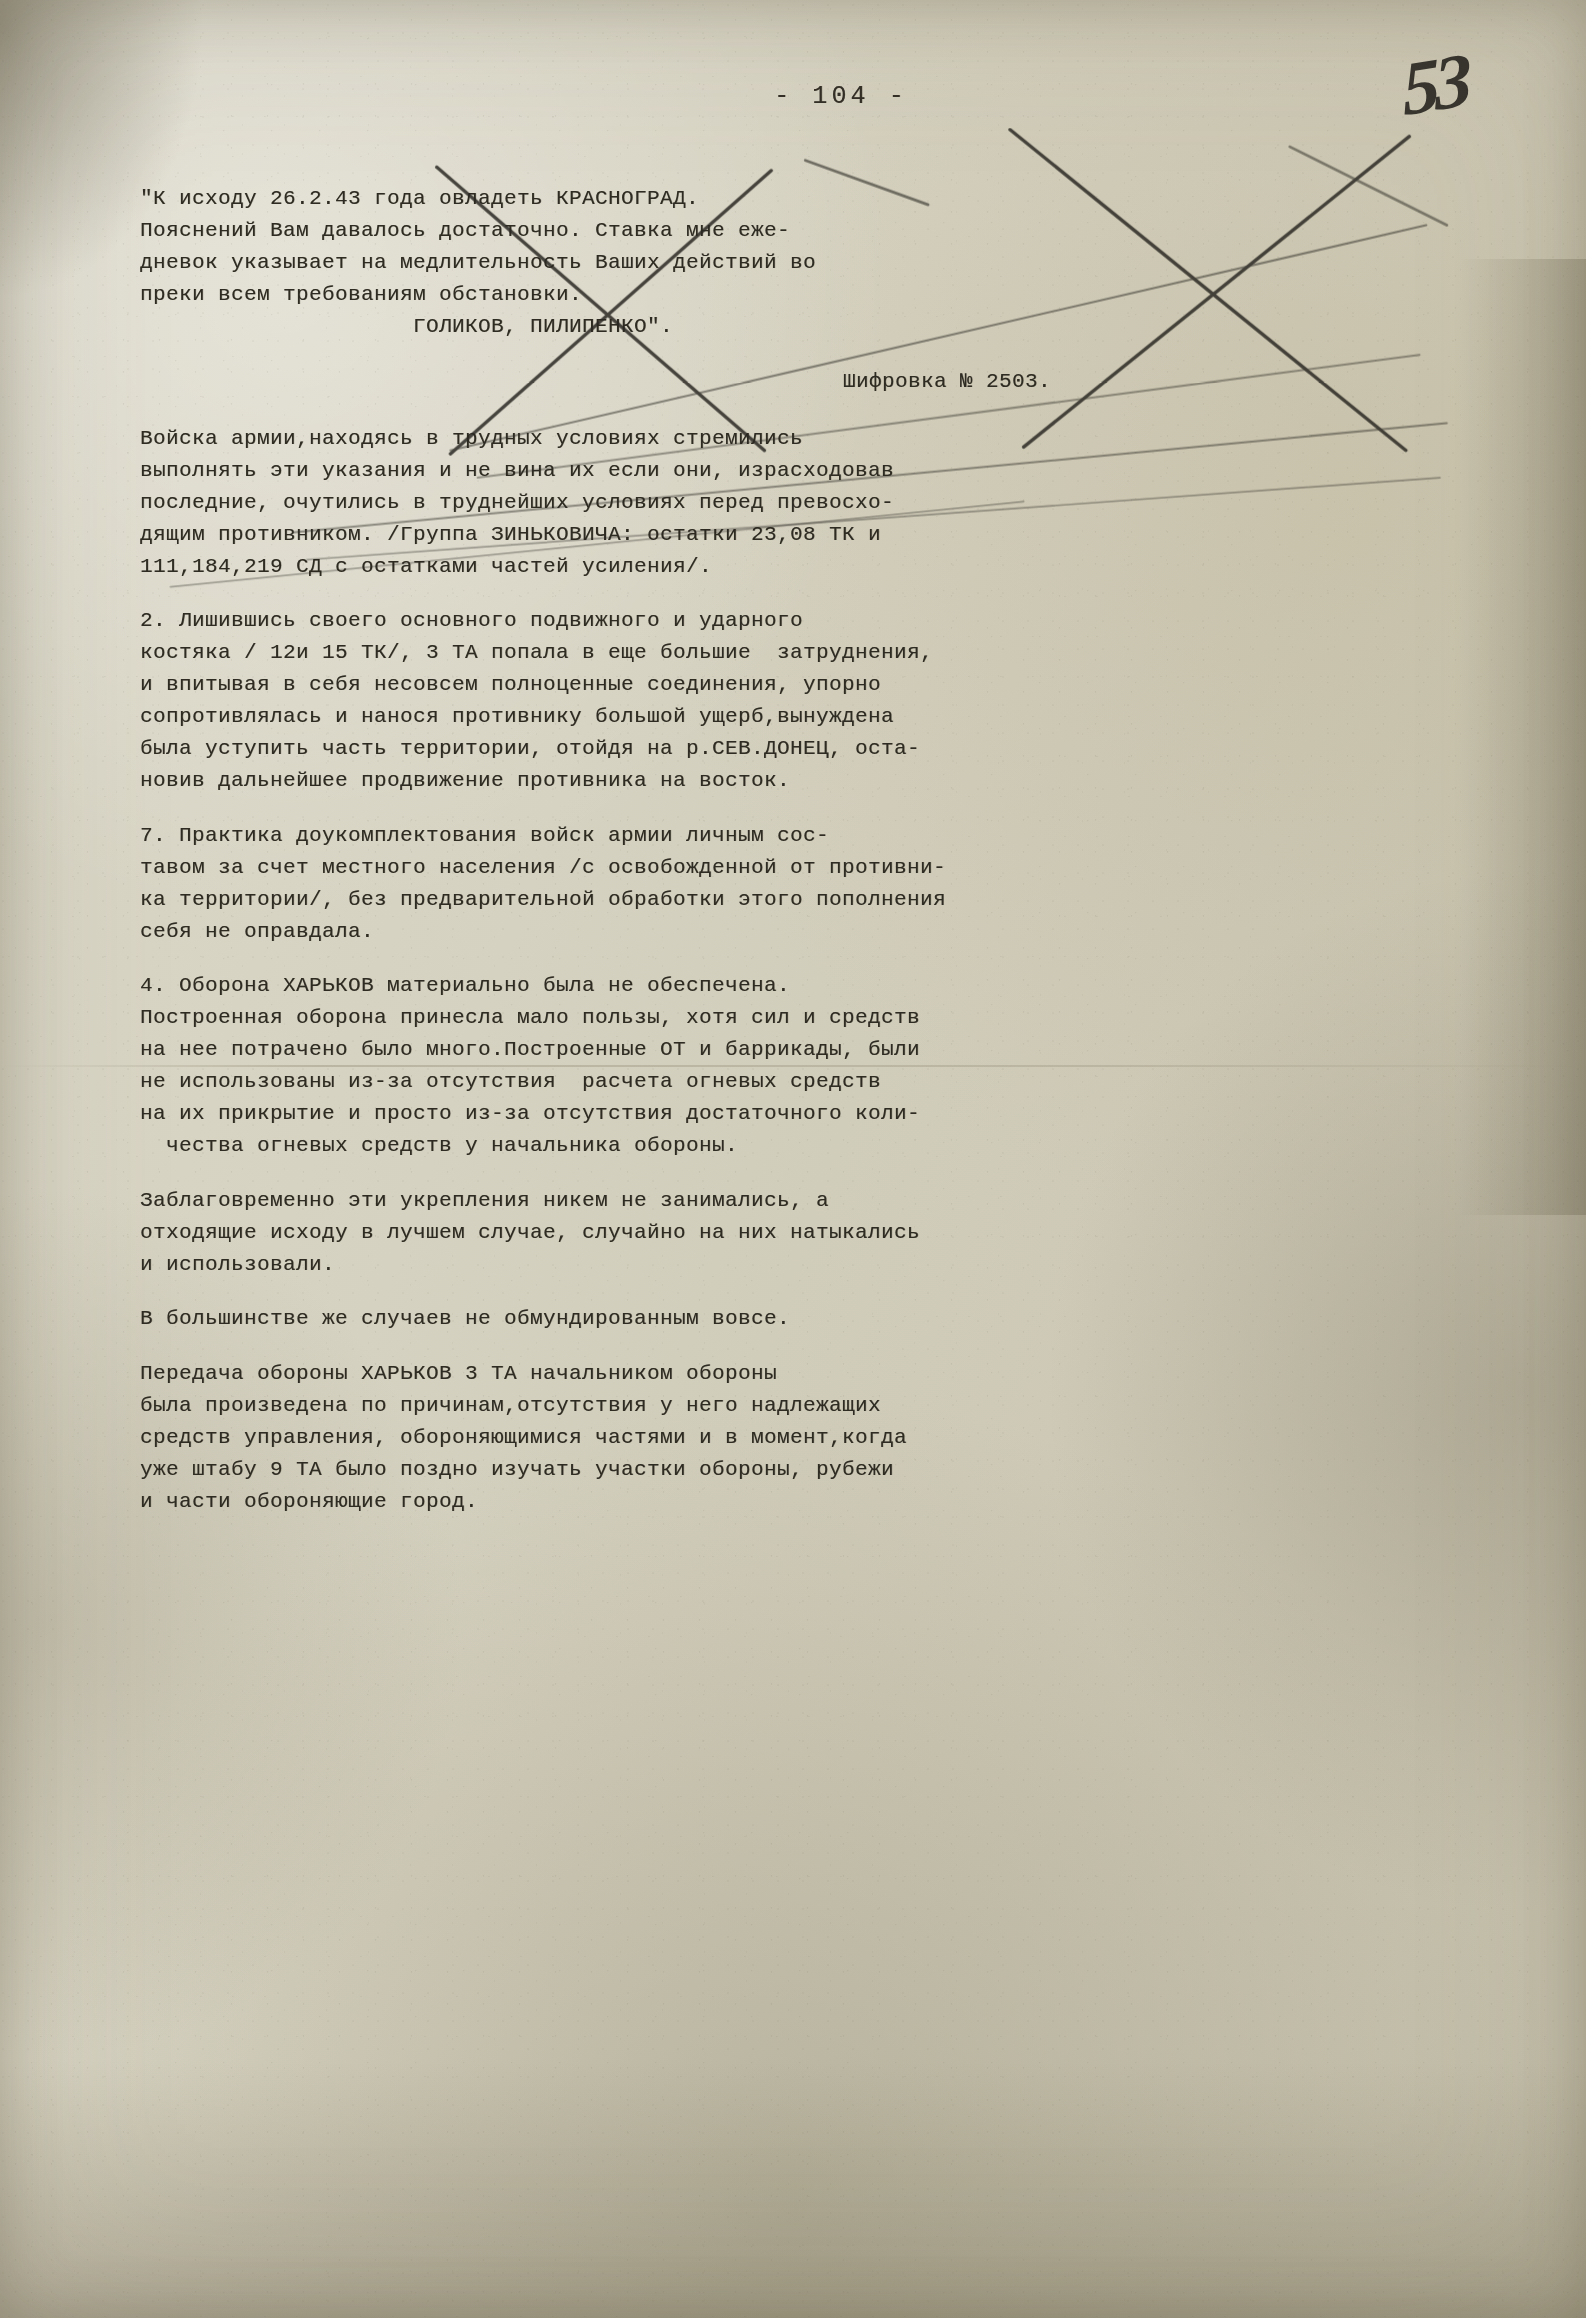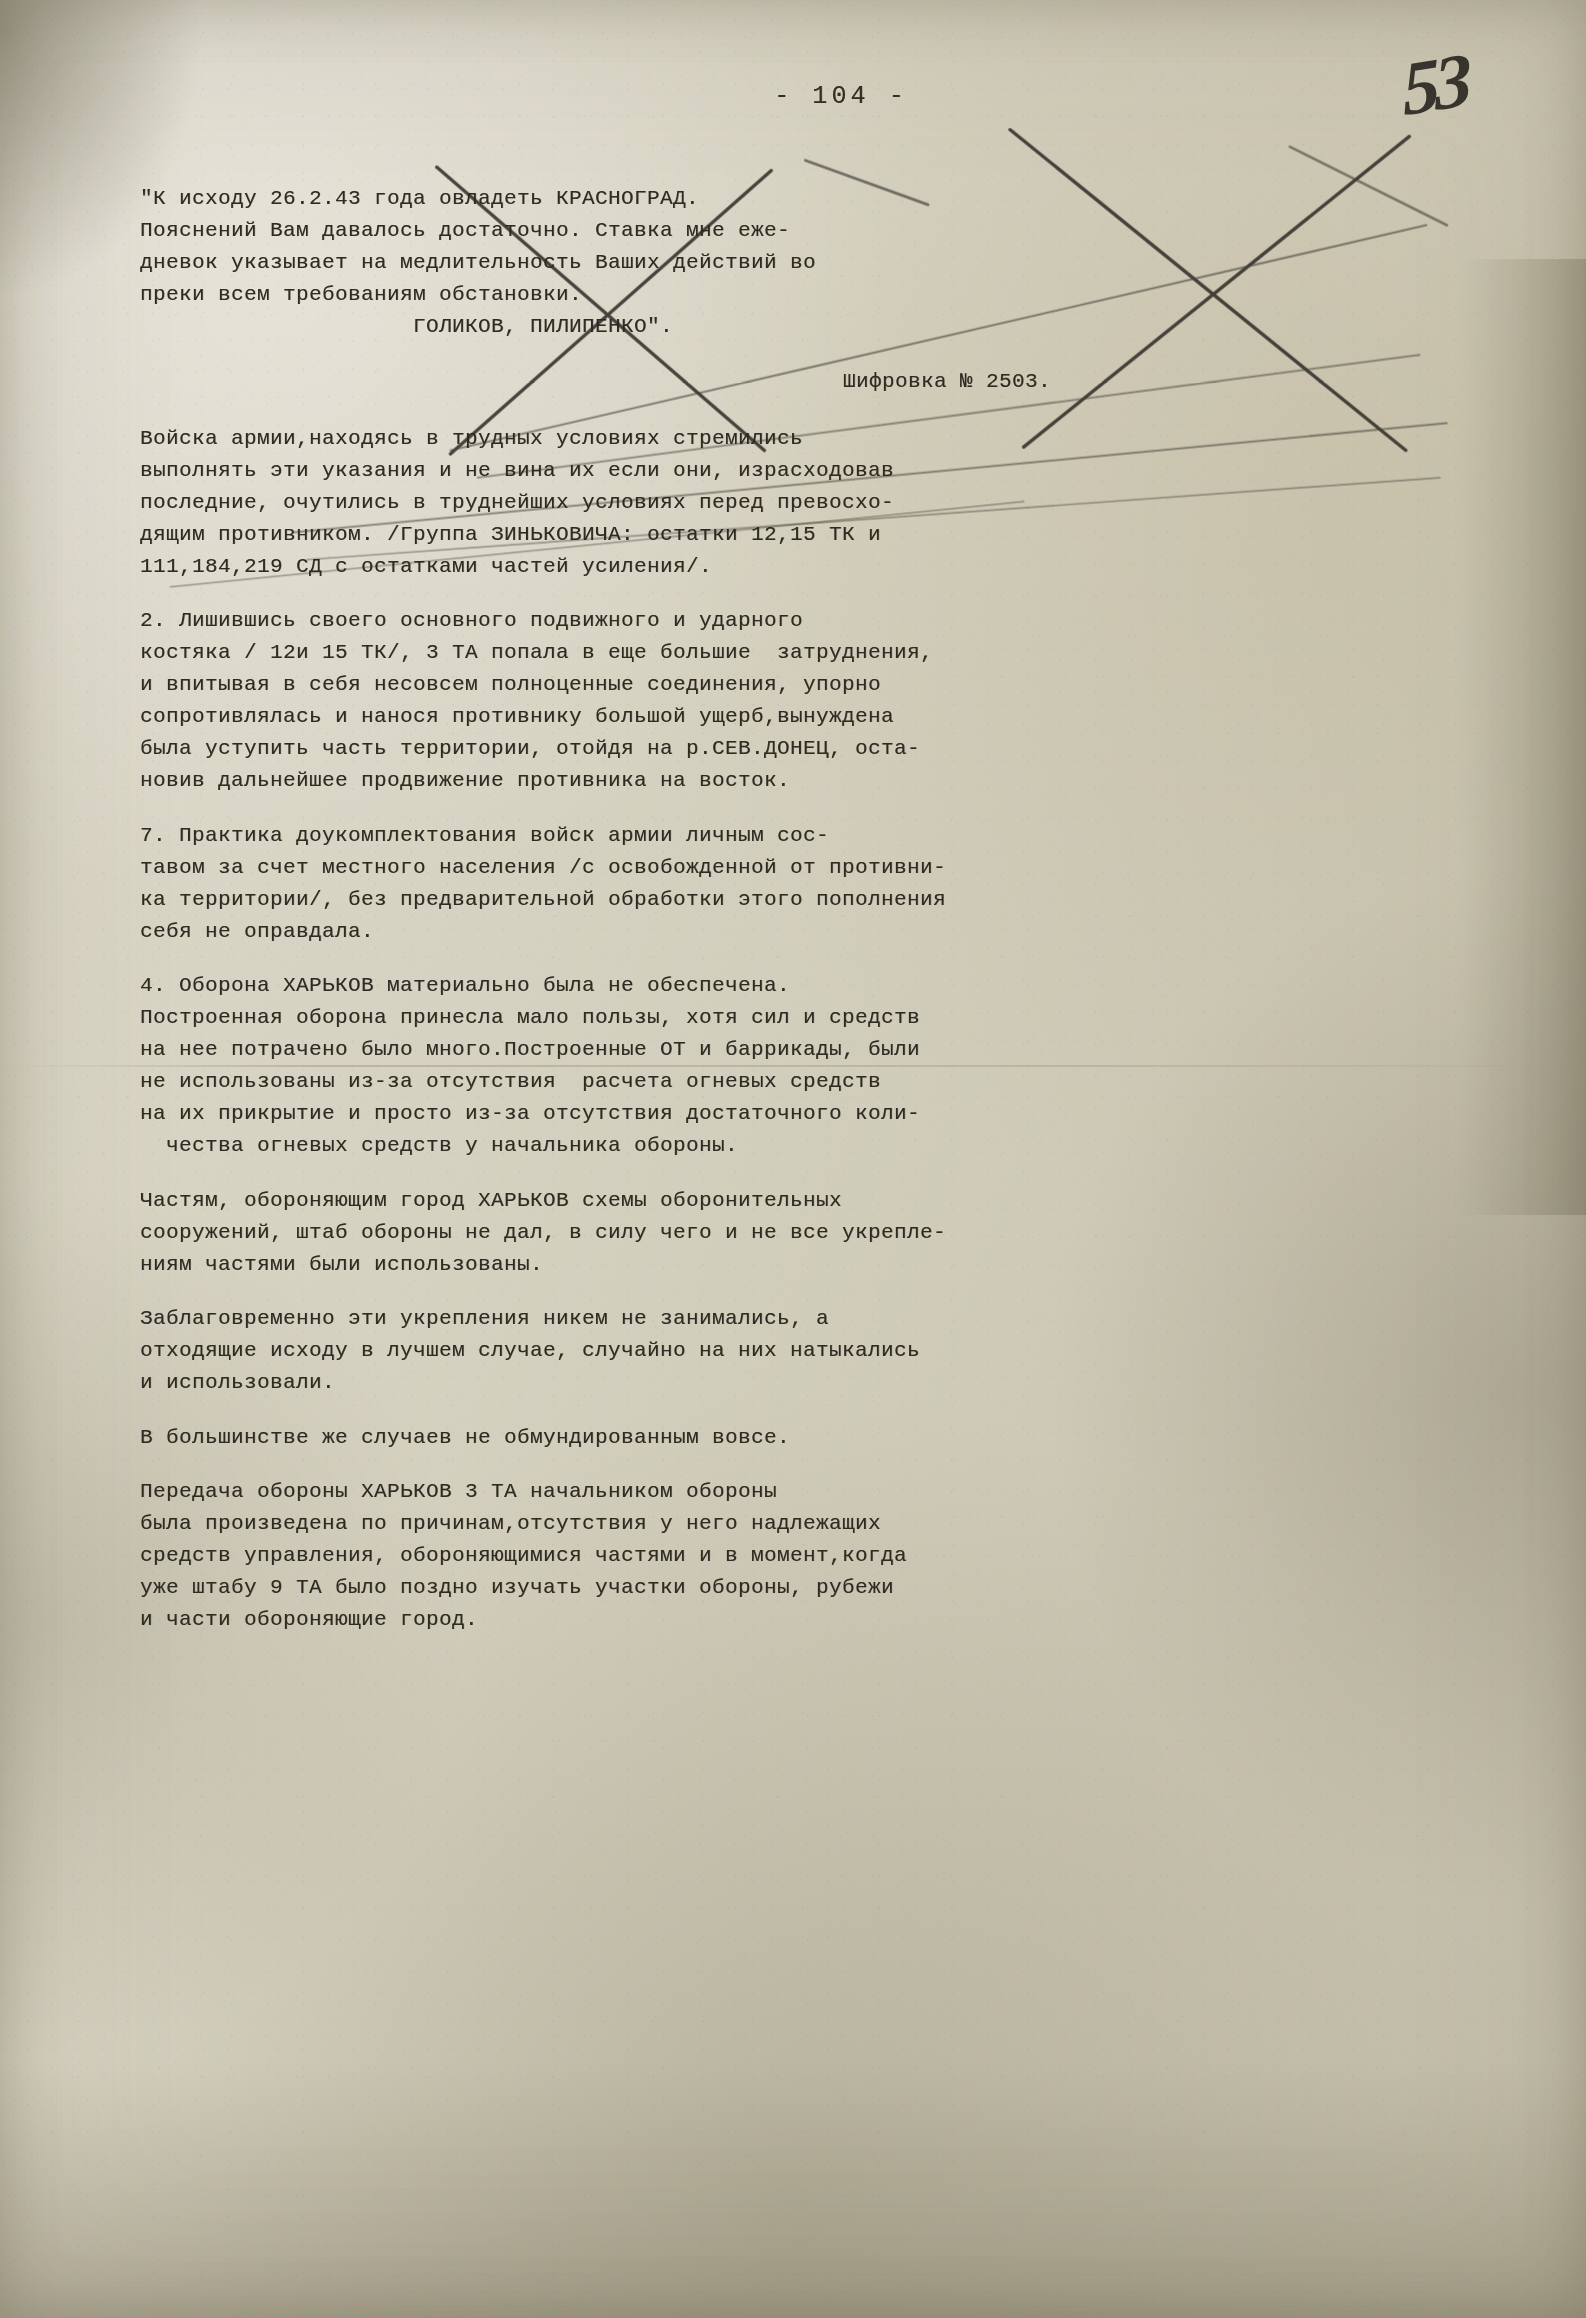--- a/index.html
+++ b/index.html
@@ -176,41 +176,38 @@
     <div class="body-text">
       <p class="para indent tight">"К исходу 26.2.43 года овладеть КРАСНОГРАД.
 Пояснений Вам давалось достаточно. Ставка мне еже-
 дневок указывает на медлительность Ваших действий во
 преки всем требованиям обстановки.</p>
       <p class="para sig-line">ГОЛИКОВ, ПИЛИПЕНКО".</p>
       <p class="para cipher-line">Шифровка № 2503.</p>
       <p class="para">Войска армии,находясь в трудных условиях стремились
 выполнять эти указания и не вина их если они, израсходовав
 последние, очутились в труднейших условиях перед превосхо-
-дящим противником. /Группа ЗИНЬКОВИЧА: остатки 12,15 ТК и
+дящим противником. /Группа ЗИНЬКОВИЧА: остатки 23,08 ТК и
 111,184,219 СД с остатками частей усиления/.</p>
       <p class="para">2. Лишившись своего основного подвижного и ударного
 костяка / 12и 15 ТК/, 3 ТА попала в еще большие  затруднения,
 и впитывая в себя несовсем полноценные соединения, упорно
 сопротивлялась и нанося противнику большой ущерб,вынуждена
 была уступить часть территории, отойдя на р.СЕВ.ДОНЕЦ, оста-
 новив дальнейшее продвижение противника на восток.</p>
       <p class="para">7. Практика доукомплектования войск армии личным сос-
 тавом за счет местного населения /с освобожденной от противни-
 ка территории/, без предварительной обработки этого пополнения
 себя не оправдала.</p>
       <p class="para">4. Оборона ХАРЬКОВ материально была не обеспечена.
 Построенная оборона принесла мало пользы, хотя сил и средств
 на нее потрачено было много.Построенные ОТ и баррикады, были
 не использованы из-за отсутствия  расчета огневых средств
 на их прикрытие и просто из-за отсутствия достаточного коли-
   чества огневых средств у начальника обороны.</p>
-      <p class="para">Частям, обороняющим город ХАРЬКОВ схемы оборонительных
-сооружений, штаб обороны не дал, в силу чего и не все укрепле-
-ниям частями были использованы.</p>
       <p class="para">Заблаговременно эти укрепления никем не занимались, а
 отходящие исходу в лучшем случае, случайно на них натыкались
 и использовали.</p>
       <p class="para">В большинстве же случаев не обмундированным вовсе.</p>
       <p class="para">Передача обороны ХАРЬКОВ 3 ТА начальником обороны
 была произведена по причинам,отсутствия у него надлежащих
 средств управления, обороняющимися частями и в момент,когда
 уже штабу 9 ТА было поздно изучать участки обороны, рубежи
 и части обороняющие город.</p>
     </div>

